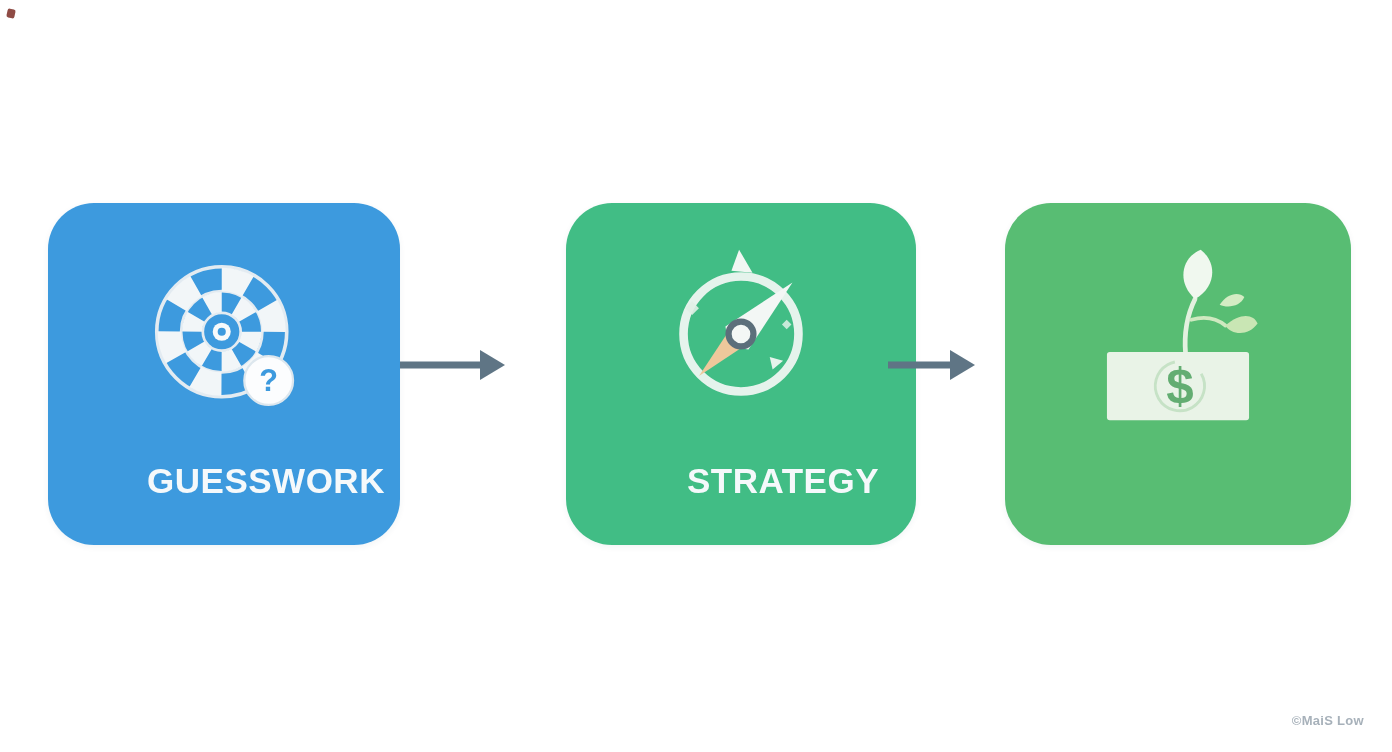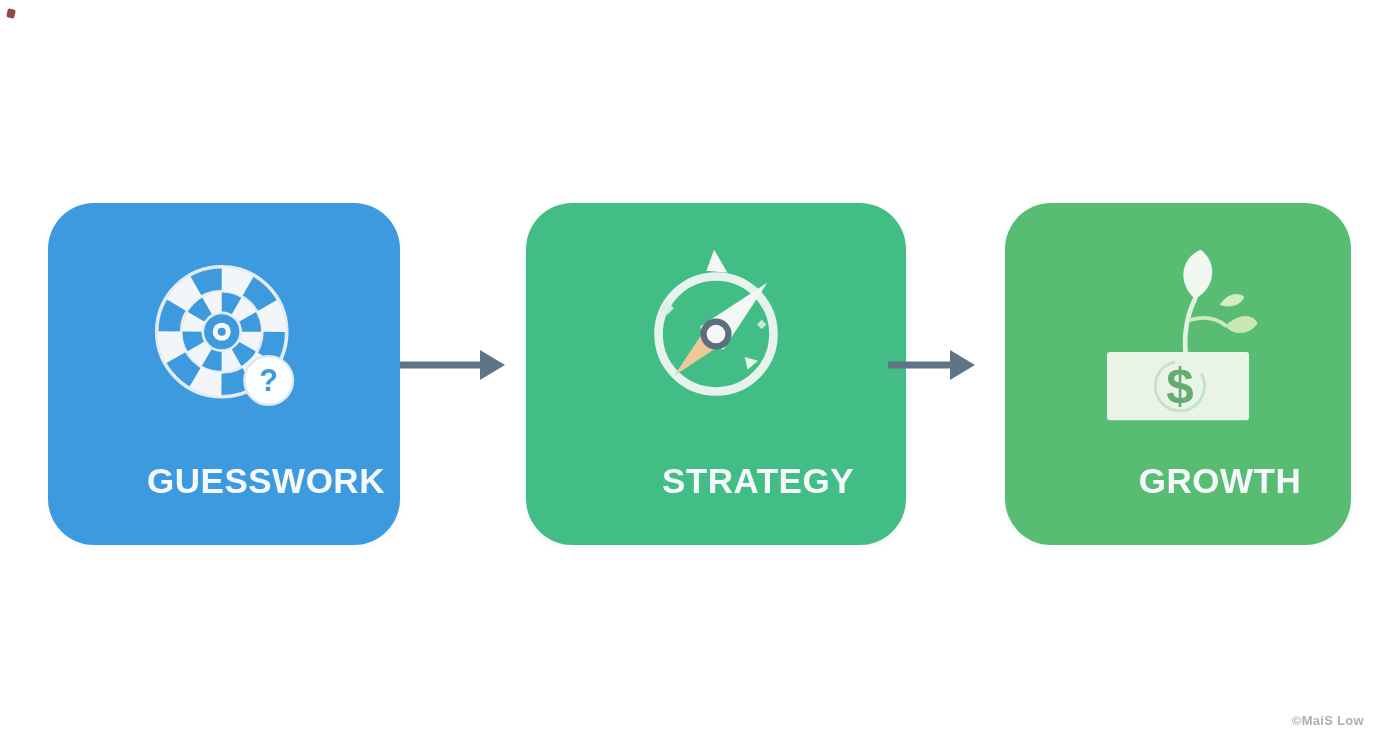--- a/index.html
+++ b/index.html
@@ -16,21 +16,21 @@
     overflow: hidden;
   }
   .card {
     position: absolute;
     top: 203px;
     height: 342px;
     border-radius: 46px;
     box-shadow: 0 2px 6px rgba(30,60,90,0.06);
   }
   .card-0 { left: 48px;   width: 352px; background: var(--card0-color, #3d9ade); }
-  .card-1 { left: 526px;  width: 380px; background: var(--card1-color, #41bd85); }
+  .card-1 { left: 566px;  width: 350px; background: var(--card1-color, #41bd85); }
   .card-2 { left: 1005px; width: 346px; background: var(--card2-color, #58bd73); }
 
   .icon-wrap {
     position: absolute;
     top: 28px;
     left: 0;
     right: 0;
     height: 205px;
     display: flex;
     align-items: center;
@@ -156,18 +156,17 @@
 
         <path d="M 18,-52 C -2,-70 4,-96 24,-104 C 42,-90 40,-64 18,-52 Z" fill="#f0f8ef"></path>
         <path d="M 50,-24 C 66,-38 80,-36 84,-26 C 74,-12 56,-14 50,-24 Z" fill="#c9e6b4"></path>
         <path d="M 44,-46 C 52,-58 64,-60 70,-54 C 66,-44 52,-42 44,-46 Z" fill="#d4ecc3"></path>
 
         <rect x="-75" y="4" width="150" height="72" rx="3" fill="#e9f3e7"></rect>
         <circle cx="2" cy="40" r="26" fill="none" stroke="#c6e2c6" stroke-width="3" stroke-dasharray="130 34" transform="rotate(-30 2 40)"></circle>
         <text x="2" y="58" text-anchor="middle" font-size="52" font-weight="bold" fill="#63ad72">$</text>
       </svg>
     </div>
-    <div class="step-label">GROWTH</div>
   </div>
 
   <div class="watermark">©MaiS Low</div>
 
 </div>
 
 </body></html>

